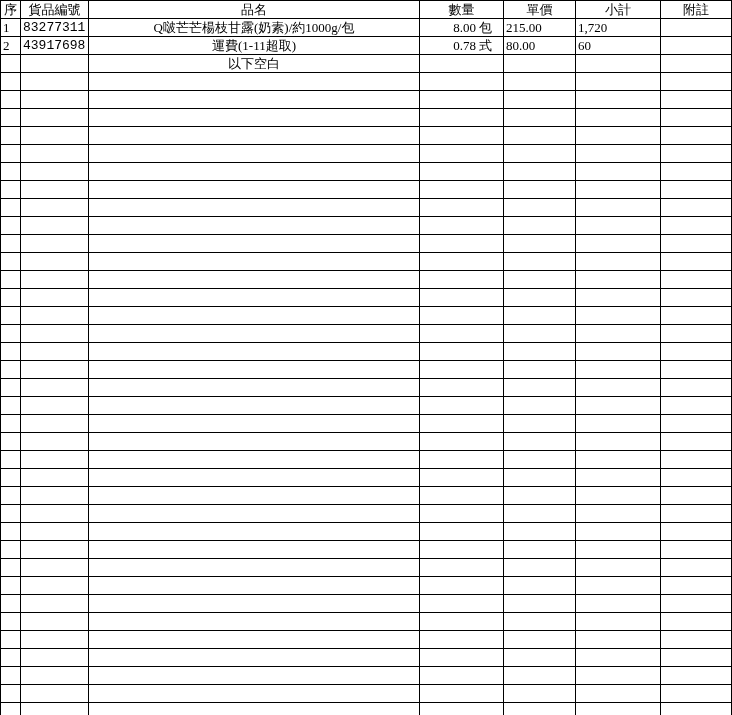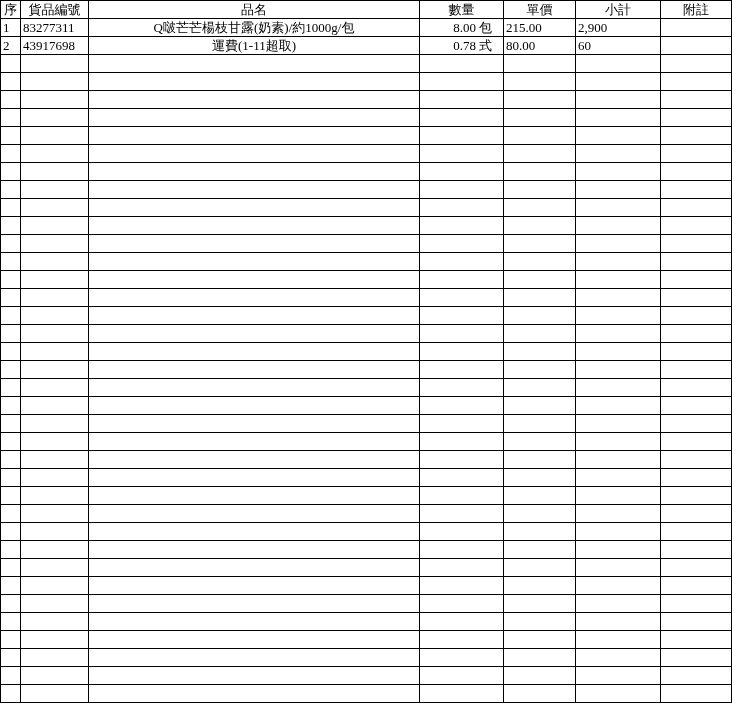--- a/index.html
+++ b/index.html
@@ -71,20 +71,21 @@
     padding-left: 2px;
   }
   .empty-row td {
     height: 17px;
   }
   .name-note {
     padding-left: 3px;
   }
   .code-cell {
     padding-left: 2px;
+    font-family: Liberation Mono, monospace;
   }
 </style>
 </head>
 <body>
 
 <div class="sheet">
   <table class="invoice">
     <colgroup>
       <col class="c-seq">
         <col class="c-code">
@@ -104,34 +105,43 @@
         <td>小計</td>
         <td>附註</td>
       </tr>
 
       <tr>
         <td class="seq-cell">1</td>
         <td class="code-cell">83277311</td>
         <td class="t-left">Q啵芒芒楊枝甘露(奶素)/約1000g/包</td>
         <td class="qty-cell"><span class="num">8.00</span><span class="unit">包</span></td>
         <td class="num-cell">215.00</td>
-        <td class="num-cell">2,900</td>
+        <td class="num-cell">1,720</td>
         <td class="t-left"></td>
       </tr>
 
       <tr>
         <td class="seq-cell">2</td>
         <td class="code-cell">43917698</td>
         <td class="t-left">運費(1-11超取)</td>
         <td class="qty-cell"><span class="num">0.78</span><span class="unit">式</span></td>
         <td class="num-cell">80.00</td>
         <td class="num-cell">60</td>
         <td class="t-left"></td>
       </tr>
 
+      <tr>
+        <td class="seq-cell"></td>
+        <td class="code-cell"></td>
+        <td class="t-left name-note">以下空白</td>
+        <td class="qty-cell"></td>
+        <td class="num-cell"></td>
+        <td class="num-cell"></td>
+        <td class="t-left"></td>
+      </tr>
     <tr class="empty-row">
           <td>&nbsp;</td>
           <td>&nbsp;</td>
           <td>&nbsp;</td>
           <td>&nbsp;</td>
           <td>&nbsp;</td>
           <td>&nbsp;</td>
           <td>&nbsp;</td>
         </tr>
         <tr class="empty-row">

